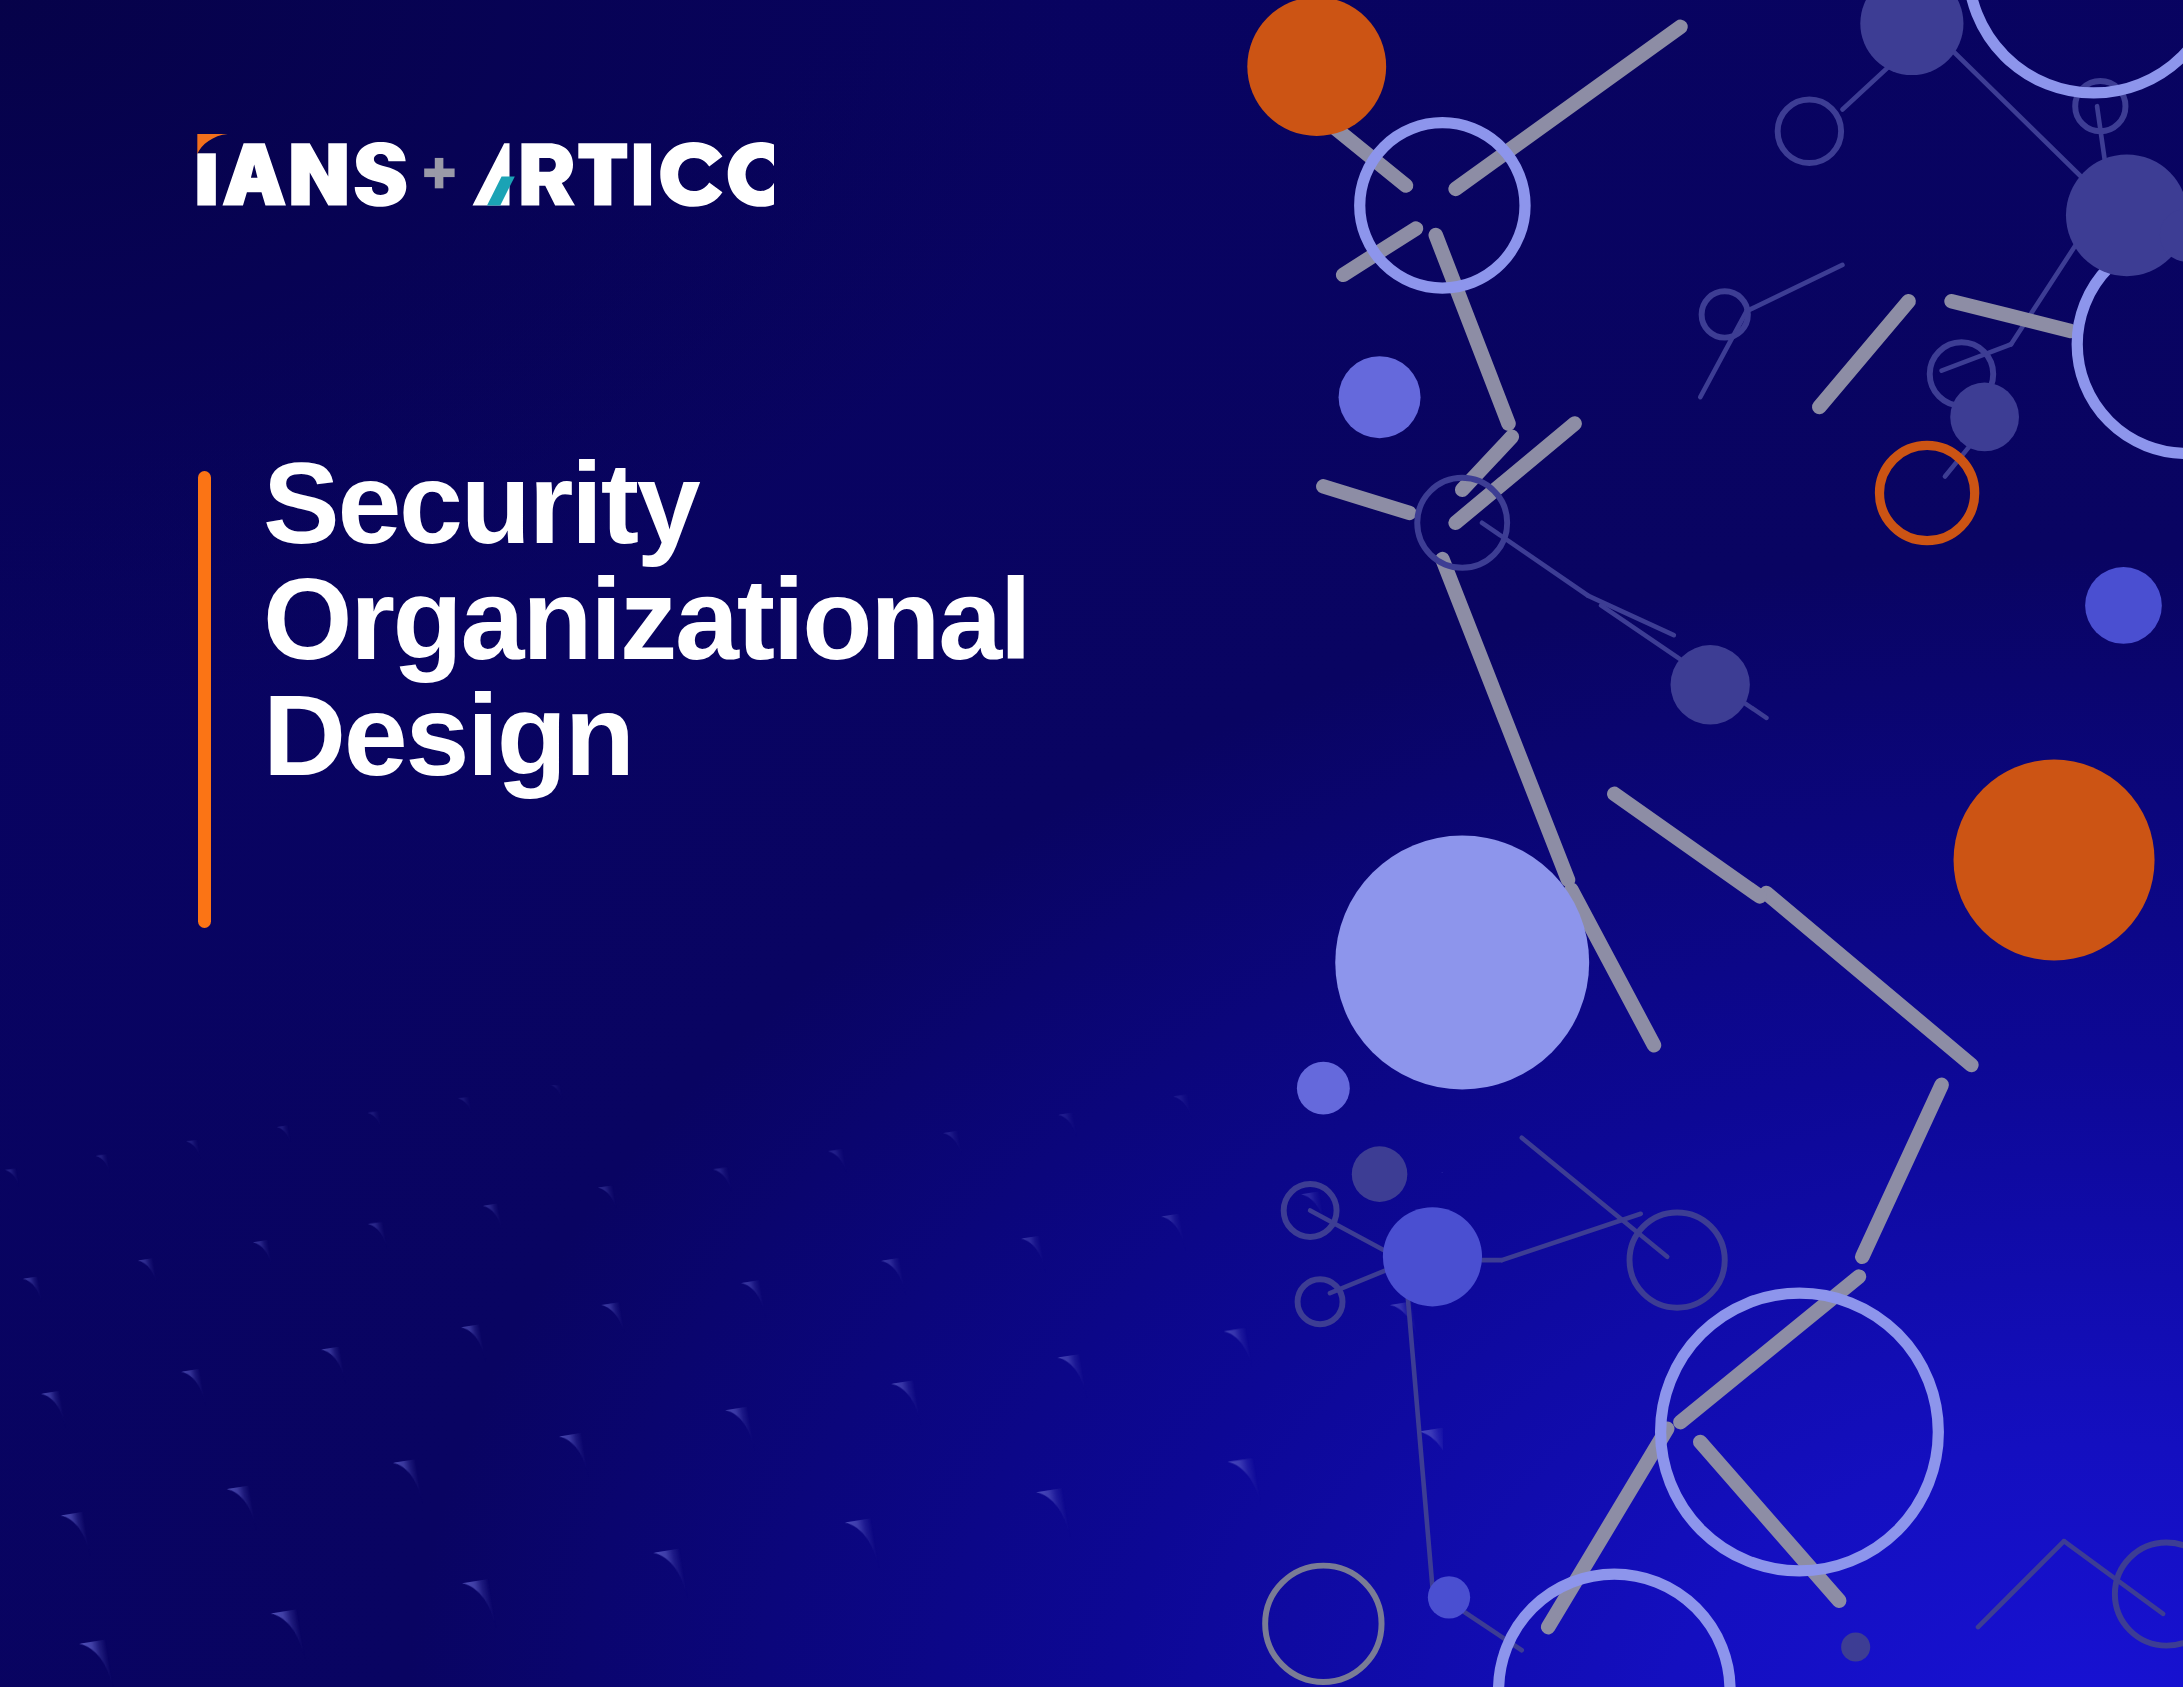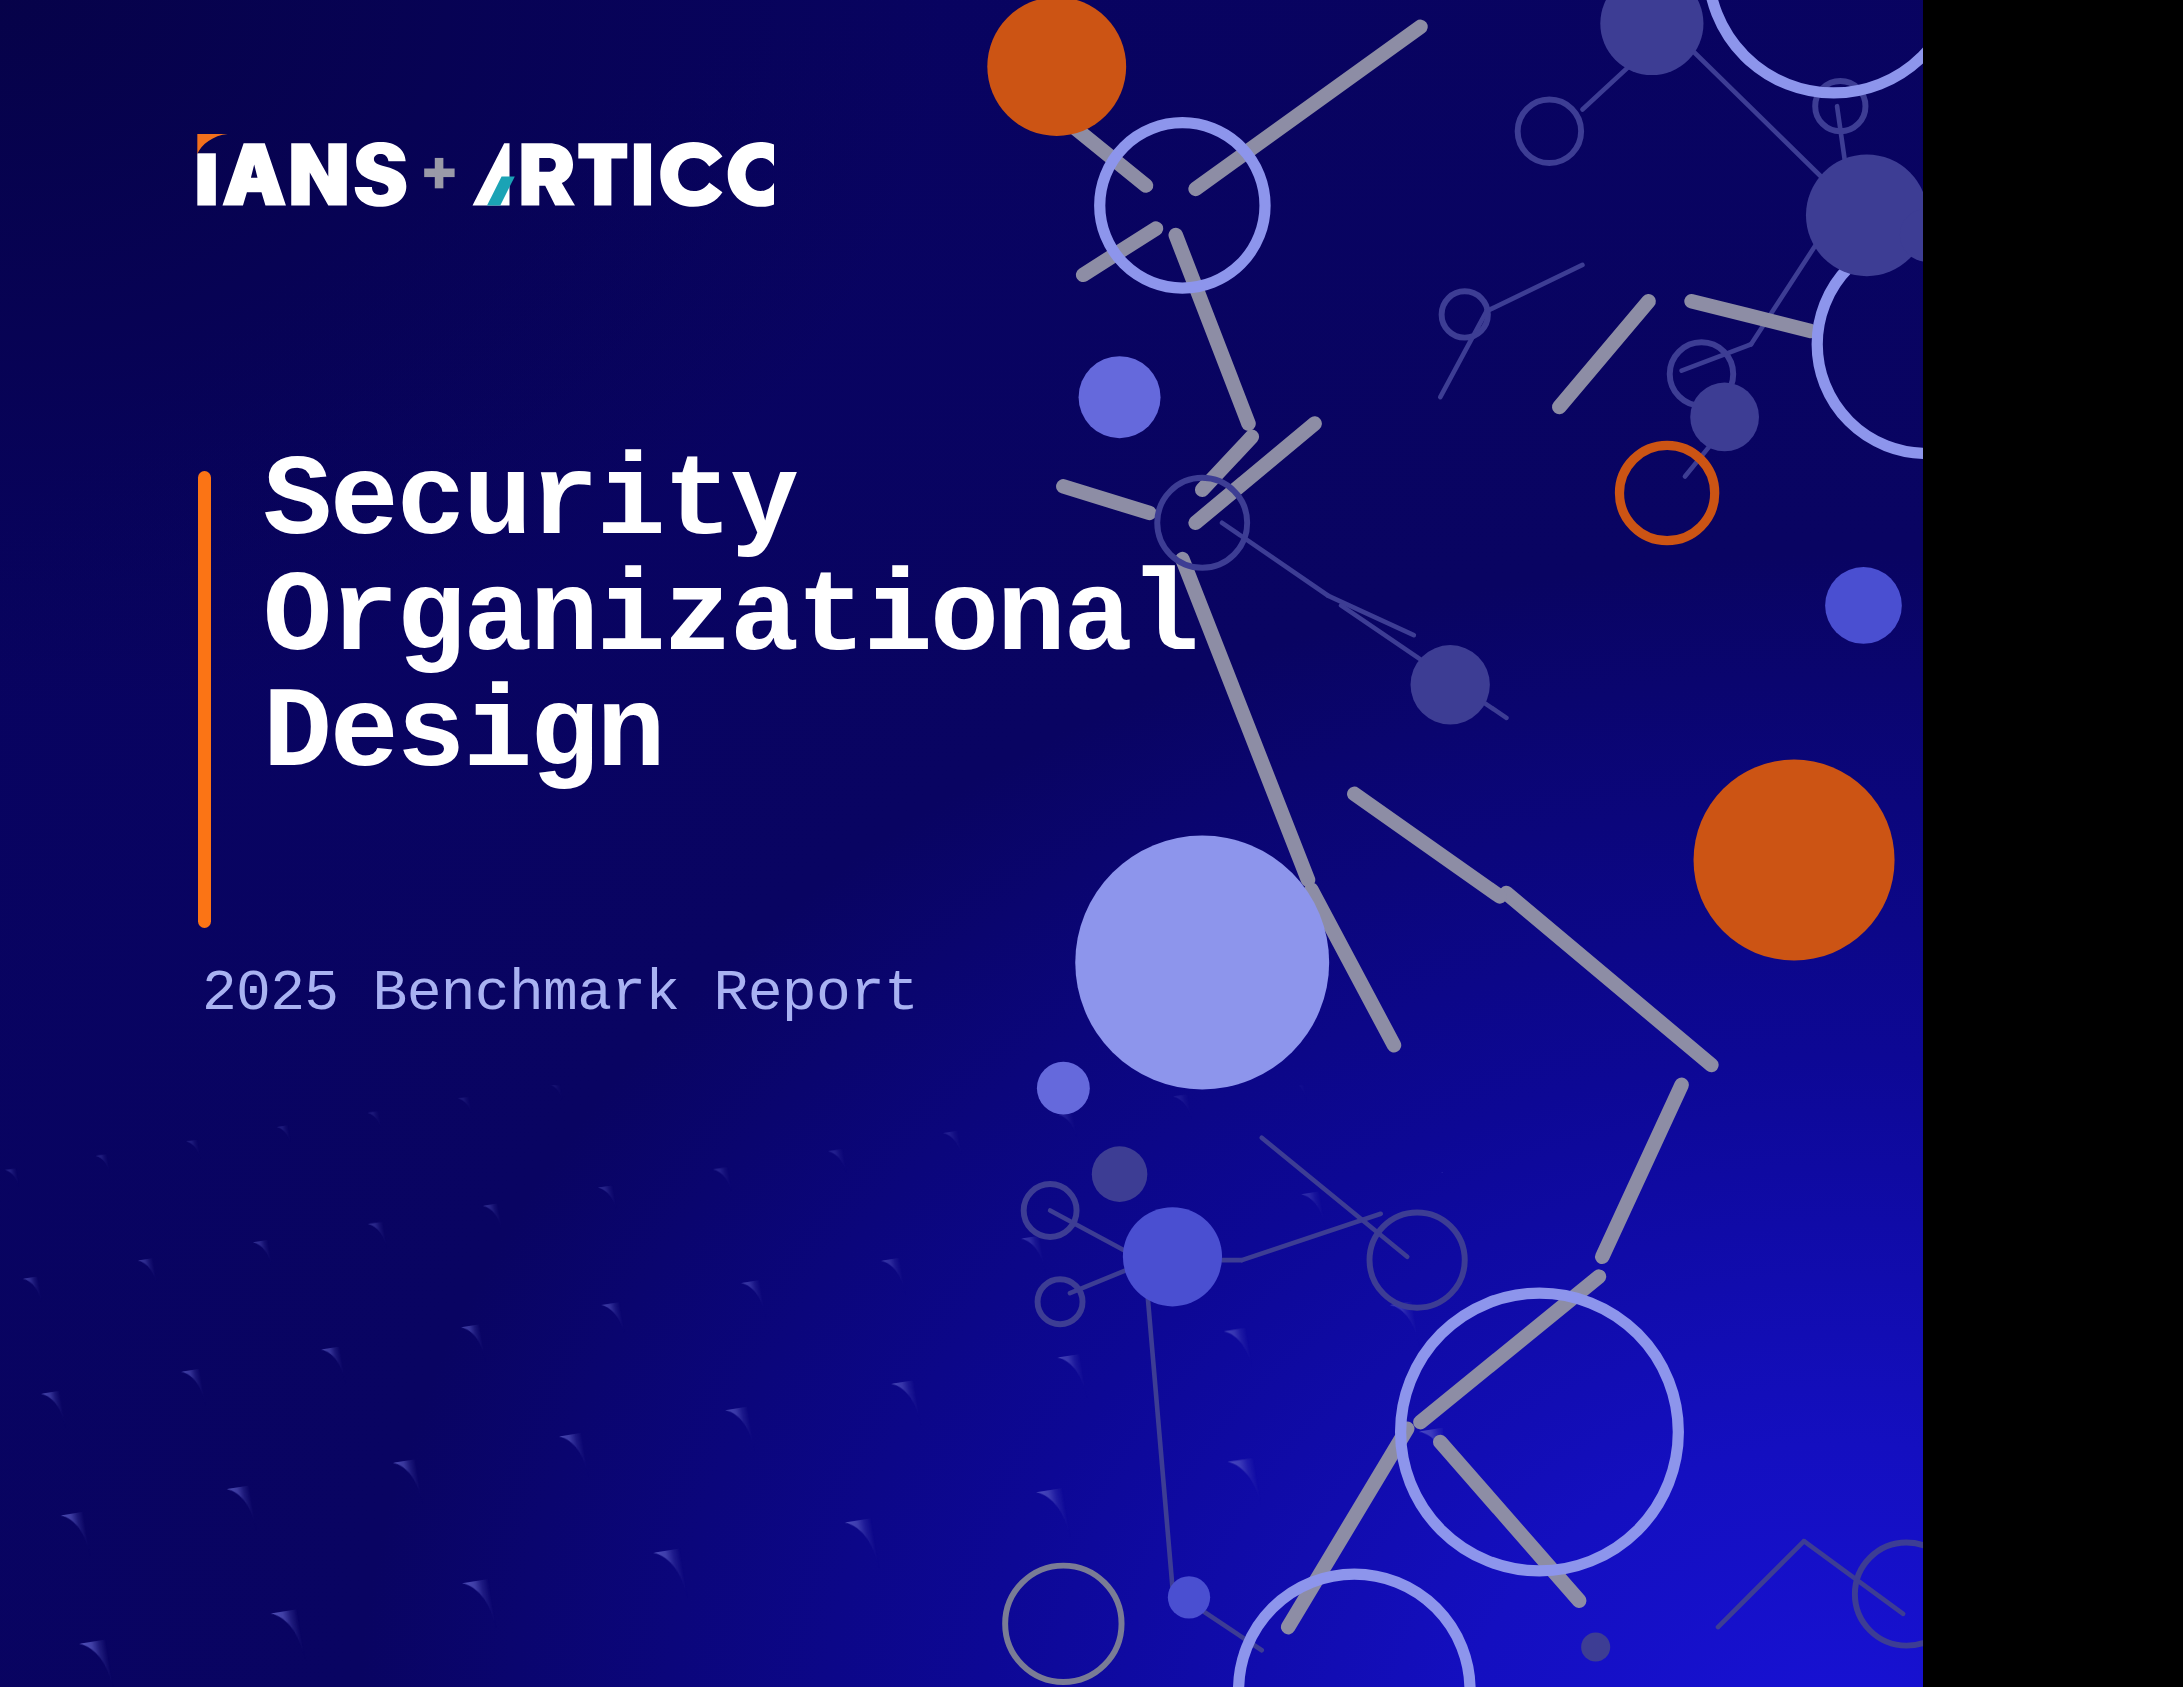--- a/index.html
+++ b/index.html
@@ -1,23 +1,23 @@
 <!DOCTYPE html>
 <html style="font-size:10.6px"><head>
 <meta charset="utf-8">
 <style>
   html,body{margin:0;padding:0;background:#000;}
   *{box-sizing:border-box;}
 
   .cover{
     position:relative;
-    width:1923px;
+    width:2183px;
     height:1687px;
     overflow:hidden;
-    font-family:Liberation Mono, monospace;
+    font-family:Liberation Sans, sans-serif;
     background:#701a75;
   }
 
   
   .bg-gradient{
     position:absolute; inset:0;
     background:
       radial-gradient(125% 115% at 96% 104%, #1812D6 0%, #140FC0 16%, #0D0895 36%, #090462 62%, #080360 100%);
   }
   .bg-gradient2{
@@ -392,16 +392,15 @@
   </div>
 
   <div class="accent-bar"></div>
 
   <div class="title-block">
     <h1 class="title">Security
 Organizational
 Design</h1>
   </div>
 
-  <p class="subtitle">2025 Benchmark Report</p>
 
 </div>
 
 
 </body></html>

